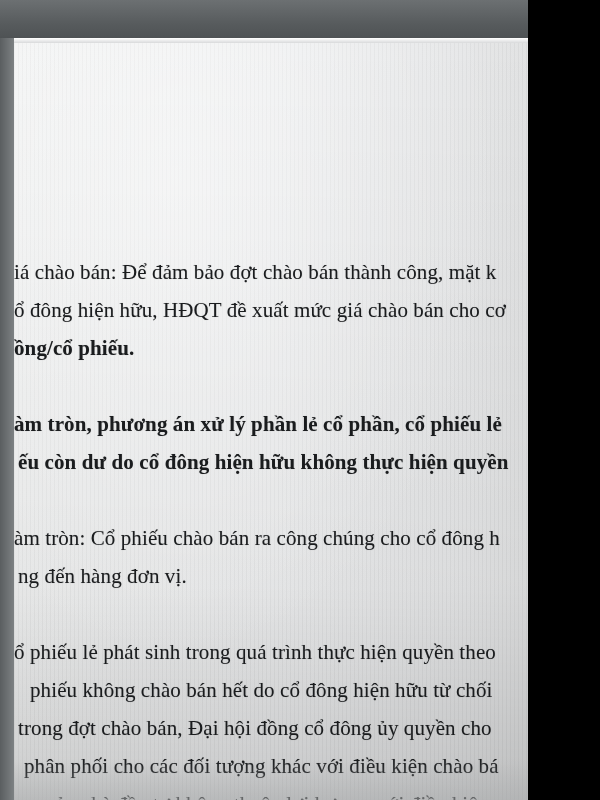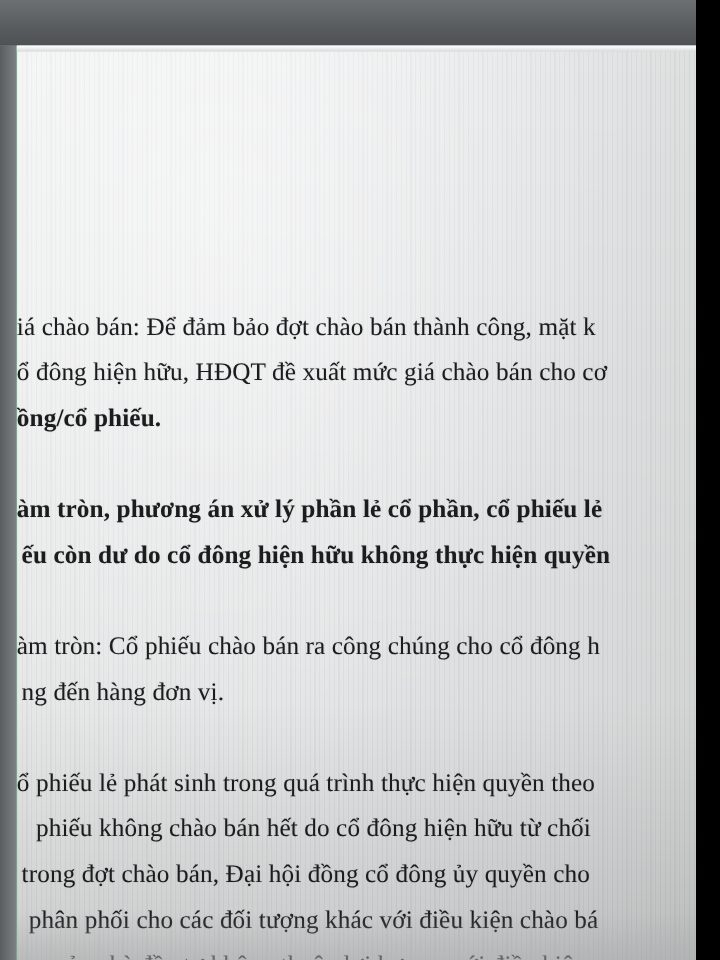--- a/index.html
+++ b/index.html
@@ -9,24 +9,24 @@
   }
   body {
     width: 600px;
     height: 800px;
     overflow: hidden;
     font-family: "Liberation Serif", serif;
   }
 
   .screen {
     position: relative;
-    width: 580px;
+    width: 528px;
     height: 800px;
     overflow: hidden;
-    background: #22c55e;
+    background: #c2410c;
   }
 
   
   .bezel-top {
     position: absolute;
     left: 0; top: 0;
     width: 600px; height: 38px;
     background: linear-gradient(180deg, #6c7072 0%, #585c5e 60%, #4e5254 100%);
   }
   .bezel-left {

